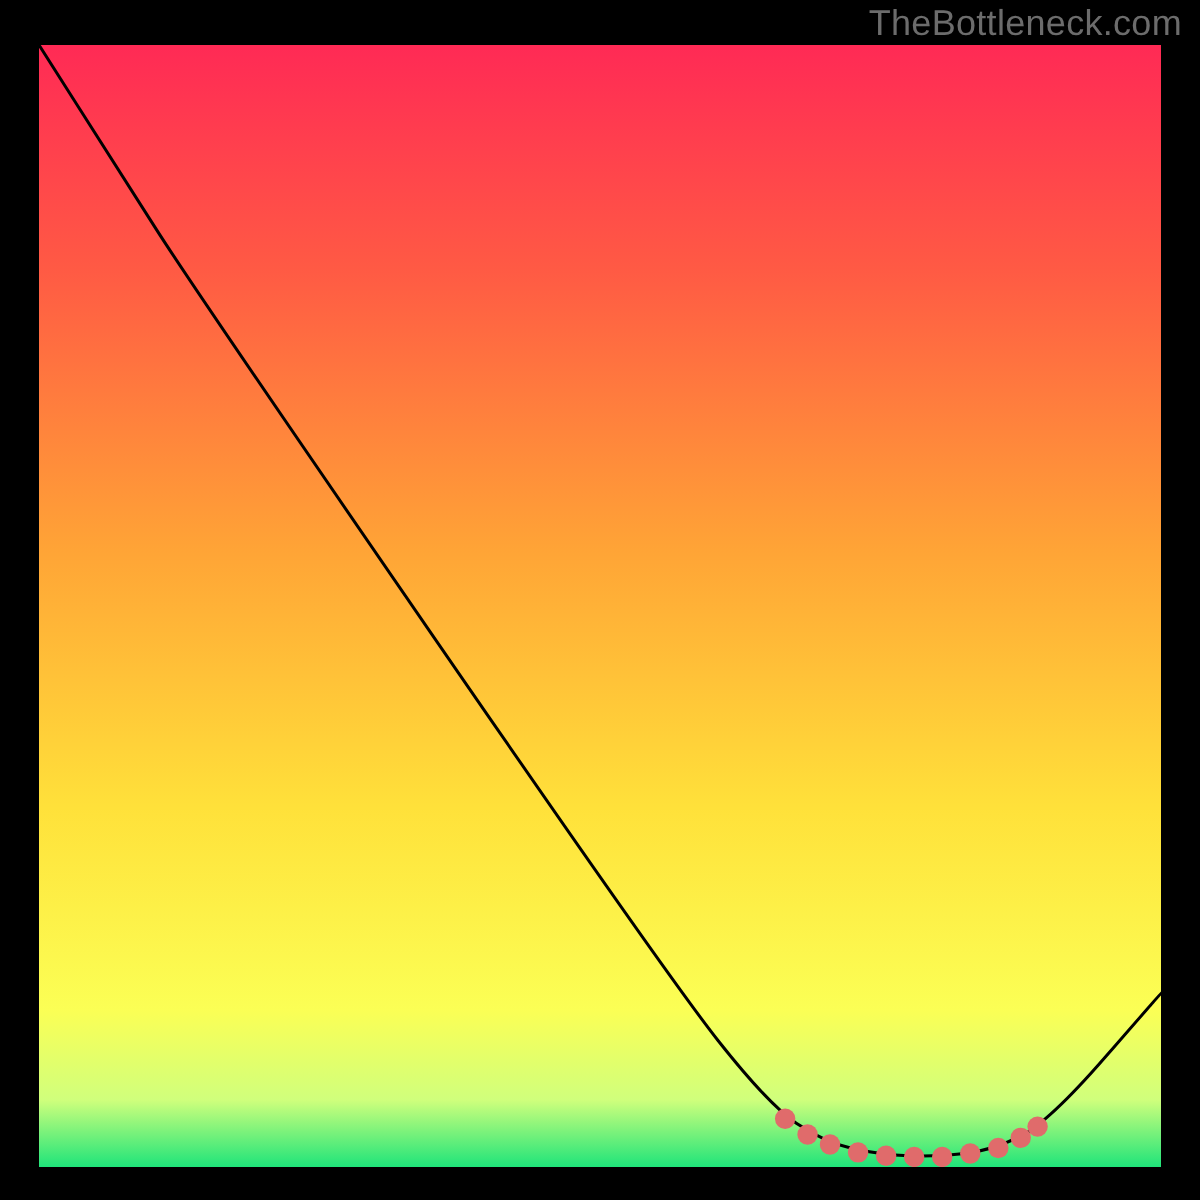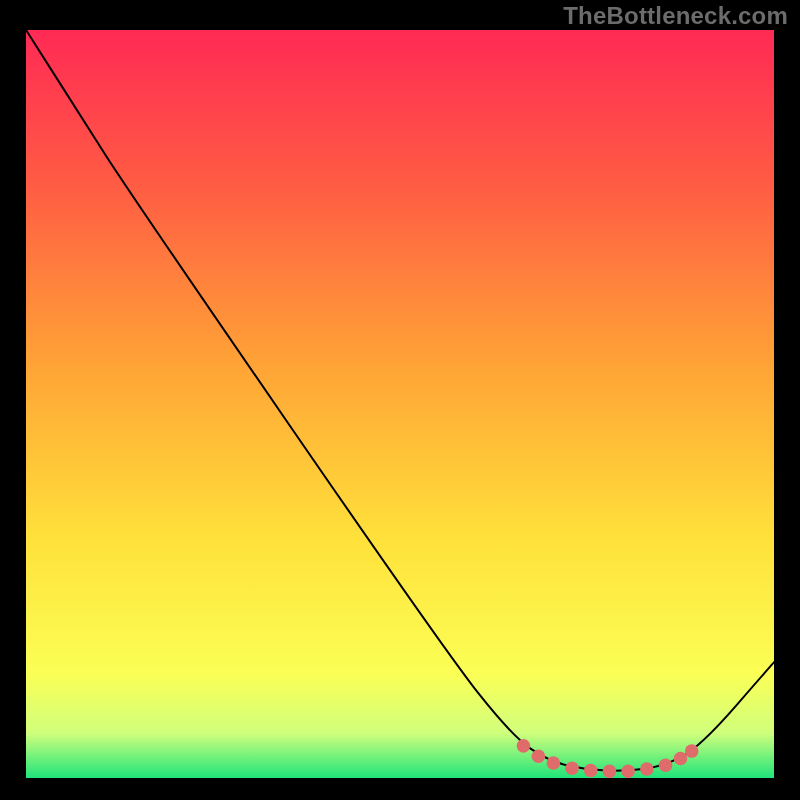--- a/index.html
+++ b/index.html
@@ -24,21 +24,21 @@
     top: 0;
     width: 748px;
     height: 748px;
   }
   .attribution {
     position: absolute;
     top: 2px;
     right: 12px;
     font-family: Arial, Helvetica, sans-serif;
     font-size: 24px;
-    font-weight: bold;
+    font-weight: normal;
     color: #6c6c6c;
     letter-spacing: 0.2px;
   }
 </style>
 </head>
 <body>
 
 <div class="frame">
   <svg class="plot-area" viewBox="0 0 748 748" preserveAspectRatio="none">
     <defs>

